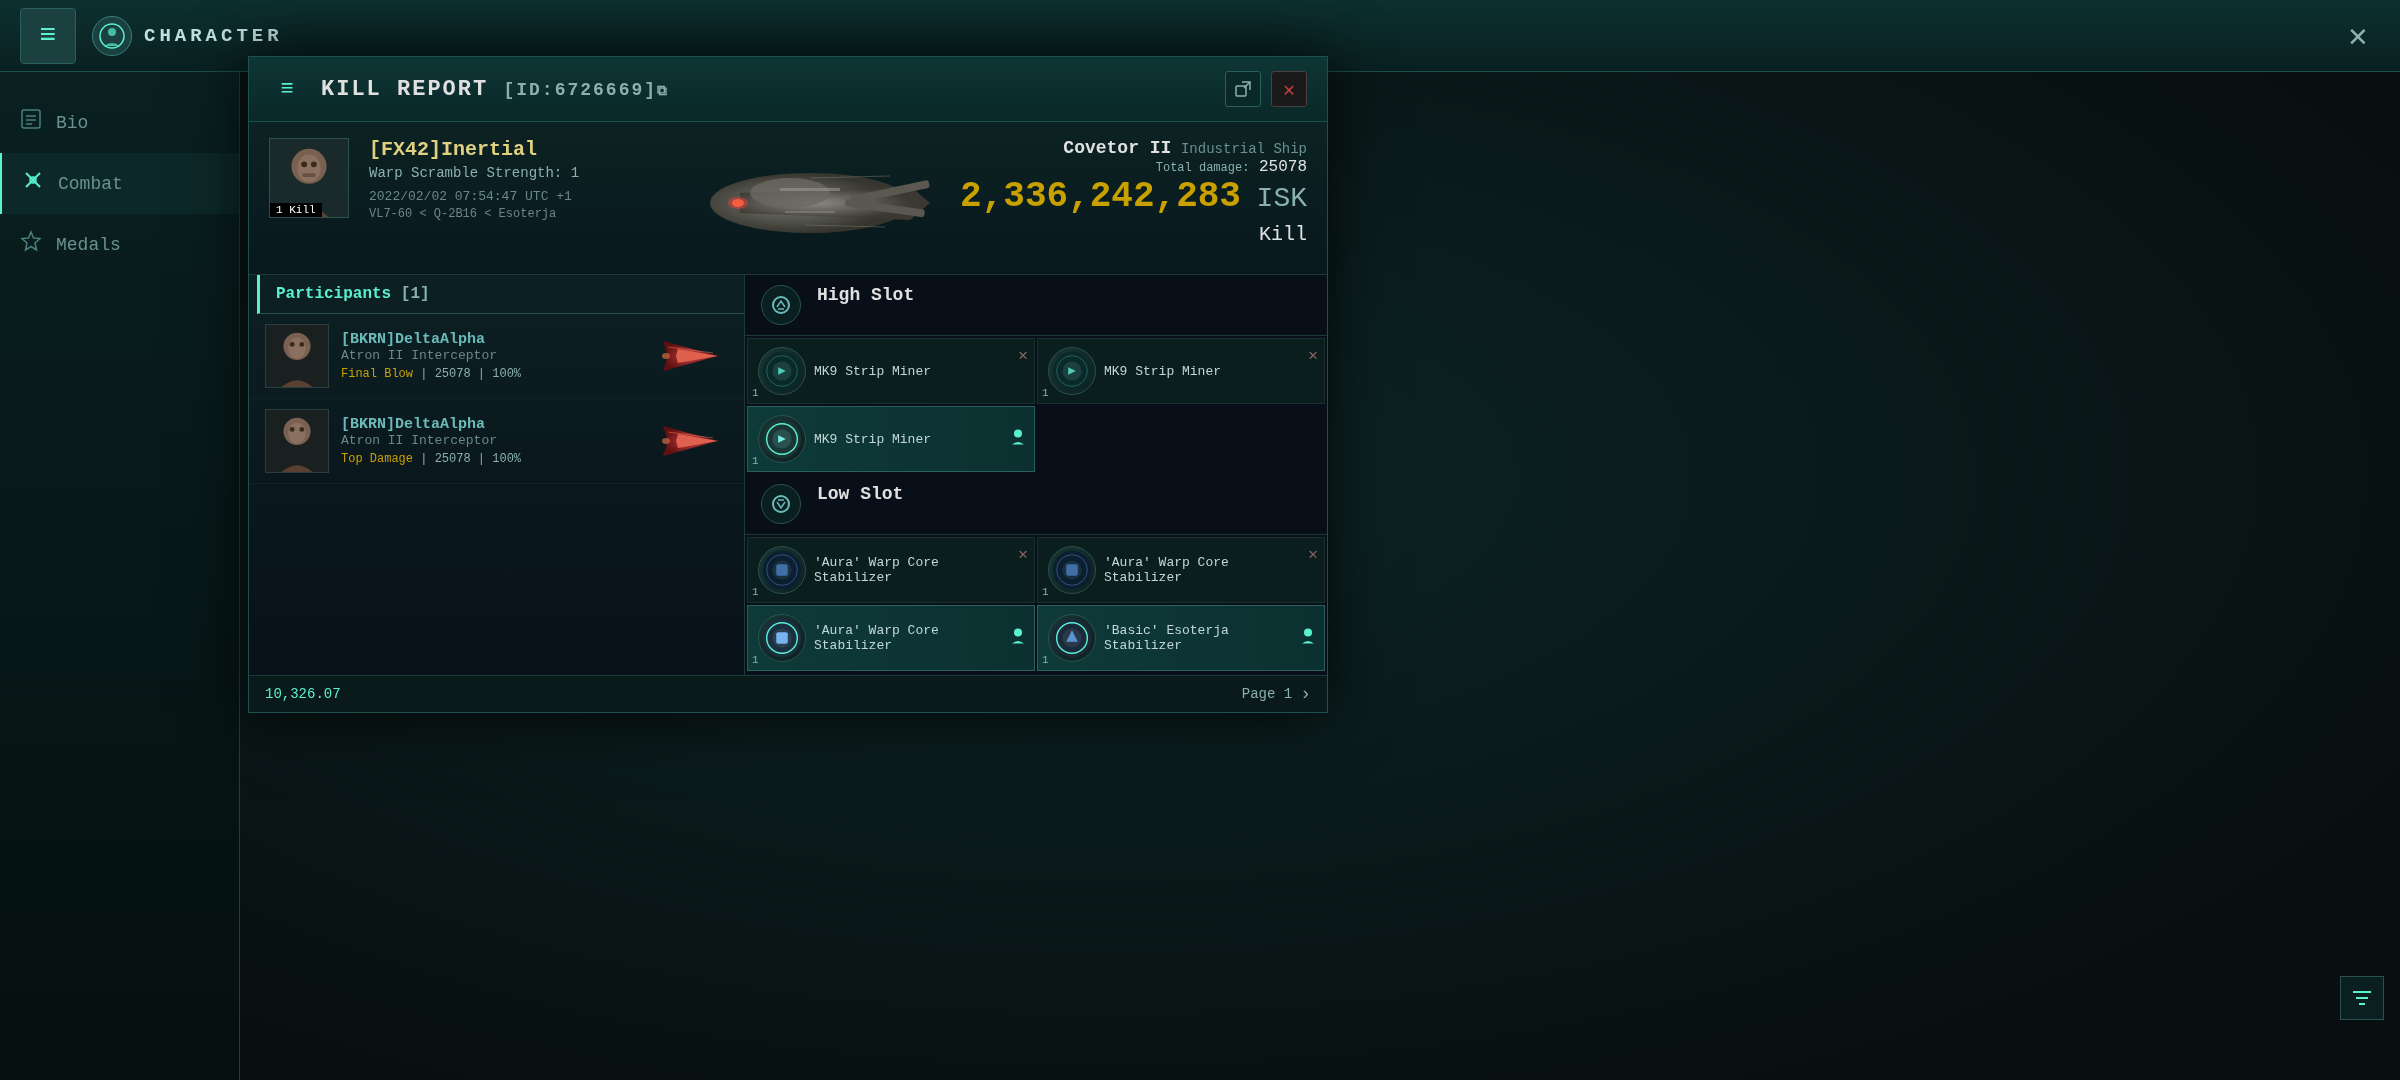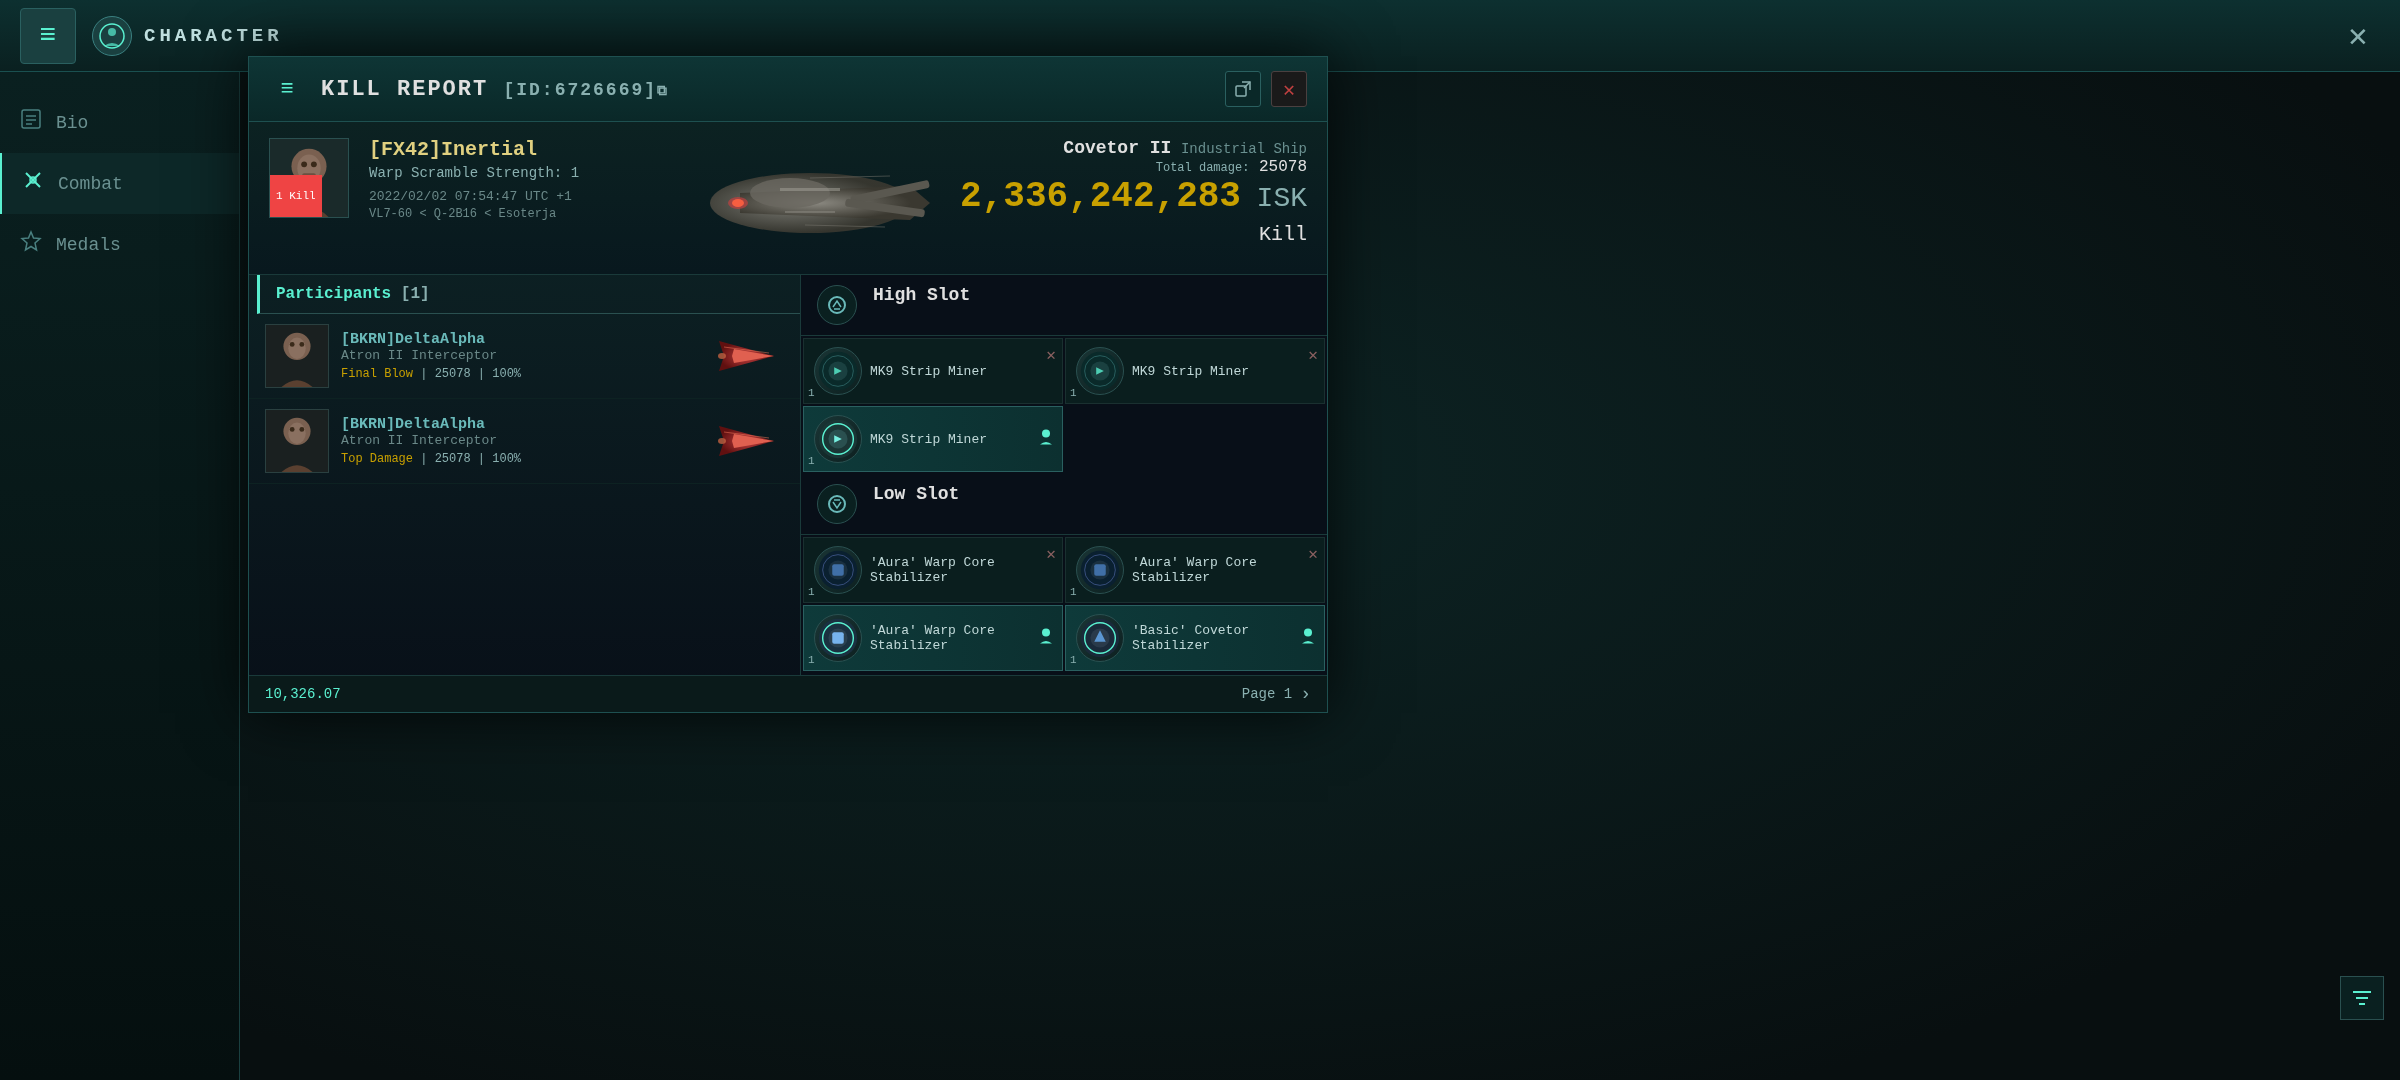--- a/index.html
+++ b/index.html
@@ -165,24 +165,24 @@
       position: relative;
     }
     .killer-avatar-img {
       width: 100%; height: 100%;
       background: linear-gradient(135deg, #2a3a3a 0%, #1a2525 50%, #2a3030 100%);
       display: flex; align-items: center; justify-content: center;
     }
     .kill-badge {
       position: absolute;
       bottom: 0; left: 0;
-      background: #ef4444;
+      background: #000000;
       color: white;
       font-size: 11px;
-      padding: 15px 6px;
+      padding: 1px 6px;
     }
     .killer-info { flex: 1; }
     .killer-name { color: #e0d080; font-size: 20px; font-weight: bold; }
     .killer-warp { color: #8ab0b0; font-size: 14px; margin-top: 4px; }
     .kill-date { color: #6a8888; font-size: 13px; margin-top: 8px; }
     .kill-location { color: #6a8888; font-size: 12px; margin-top: 3px; }
 
     
     .ship-area {
       width: 260px; flex-shrink: 0;
@@ -204,21 +204,21 @@
     .kill-label { color: #e0e0e0; font-size: 20px; margin-top: 6px; }
 
     
     .content-area {
       display: flex;
       height: 400px;
     }
 
     
     .participants-panel {
-      width: 552px;
+      width: 496px;
       flex-shrink: 0;
       border-right: 1px solid #1a3a3a;
       overflow-y: auto;
     }
     .participants-header {
       padding: 10px 16px;
       border-bottom: 1px solid #2a5050;
       border-left: 3px solid #5af0d0;
       margin-left: 8px;
     }
@@ -705,21 +705,21 @@
 
         <div class="slot-item highlight">
           <div class="slot-item-icon">
             <svg width="48" height="48" viewBox="0 0 48 48">
               <circle cx="24" cy="24" r="20" fill="#1a2a3a"></circle>
               <circle cx="24" cy="24" r="16" fill="none" stroke="#5af0d0" stroke-width="1.5"></circle>
               <circle cx="24" cy="24" r="10" fill="#2a3a4a"></circle>
               <polygon points="24,16 30,28 18,28" fill="#60a0e0" opacity="0.9"></polygon>
             </svg>
           </div>
-          <span class="slot-item-name">'Basic' Covetor Stabilizer</span>
+          <span class="slot-item-name">'Basic' Esoterja Stabilizer</span>
           <span class="slot-count">1</span>
           <span class="slot-person">
             <svg width="20" height="20" viewBox="0 0 20 20">
               <circle cx="10" cy="7" r="4" fill="#5af0d0"></circle>
               <path d="M4 18 Q10 13 16 18" fill="#5af0d0"></path>
             </svg>
           </span>
         </div>
       </div>
 

